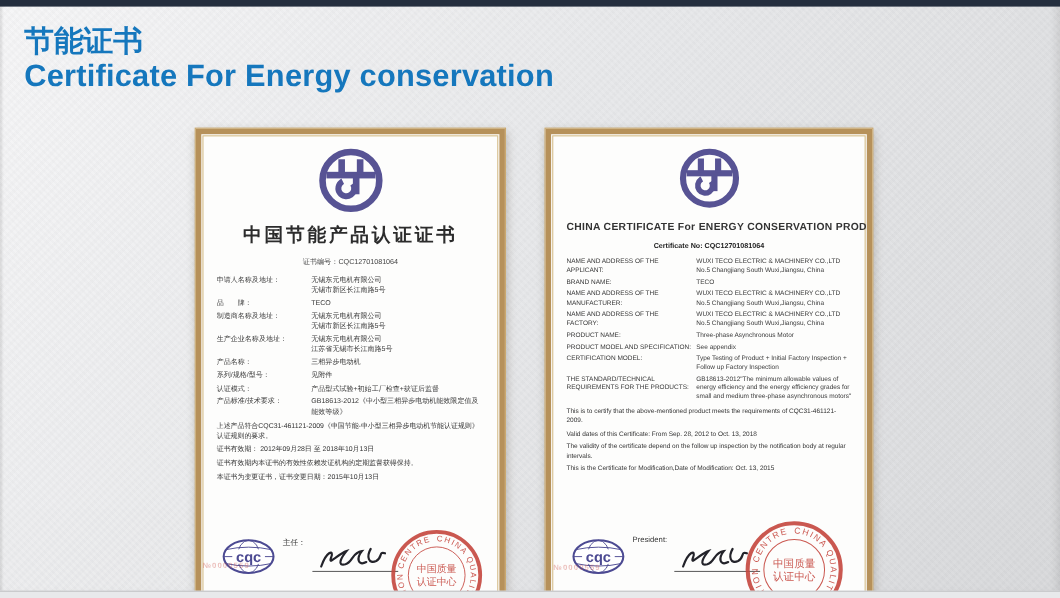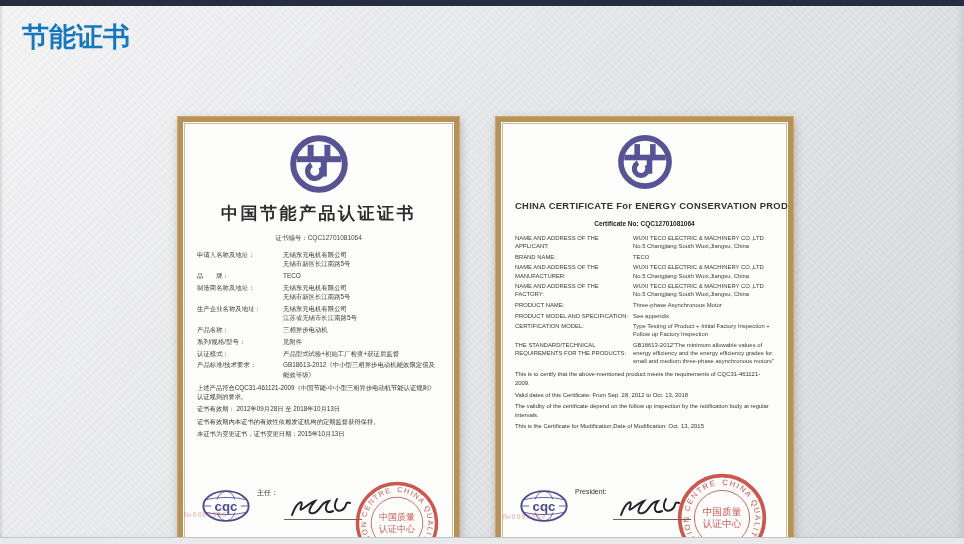--- a/index.html
+++ b/index.html
@@ -72,20 +72,21 @@
   #serial-en{left:503px;top:513px;}
 </style>
 </head>
 <body>
 
 <div class="slide">
   <div class="topbar"></div>
 
   <div class="titleblock">
     <div class="title-cn">节能证书</div>
+    <div class="title-en">Certificate For Energy conservation</div>
   </div>
 
   <div class="cert" id="cert-cn">
     <div class="cert-inner">
       <svg class="emblem" width="60" height="60" viewBox="0 0 100 100">
         <circle cx="50" cy="50" r="43" fill="none" stroke="#575394" stroke-width="10"></circle>
         <rect x="13" y="37" width="74" height="10" fill="#575394"></rect>
         <rect x="31" y="18" width="10" height="23" fill="#575394"></rect>
         <rect x="59" y="18" width="10" height="23" fill="#575394"></rect>
         <rect x="53" y="45" width="10" height="26" fill="#575394"></rect>

